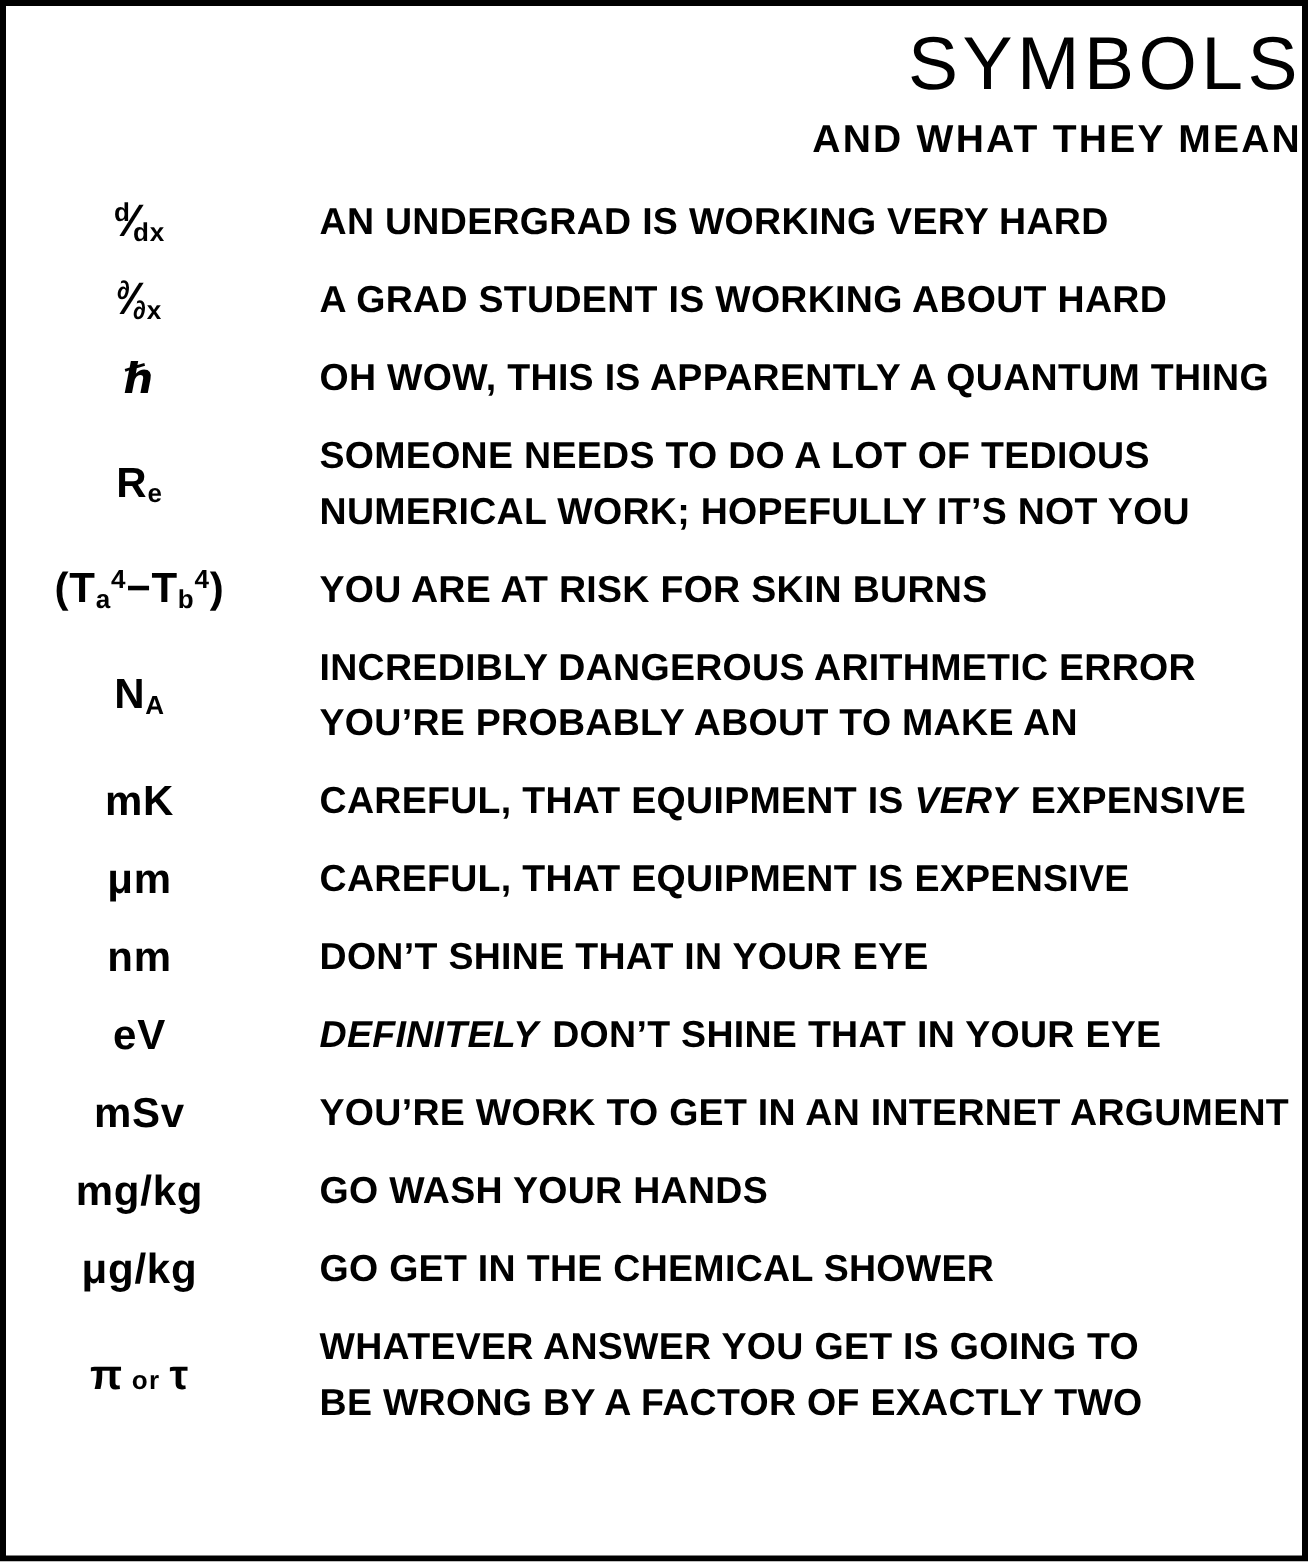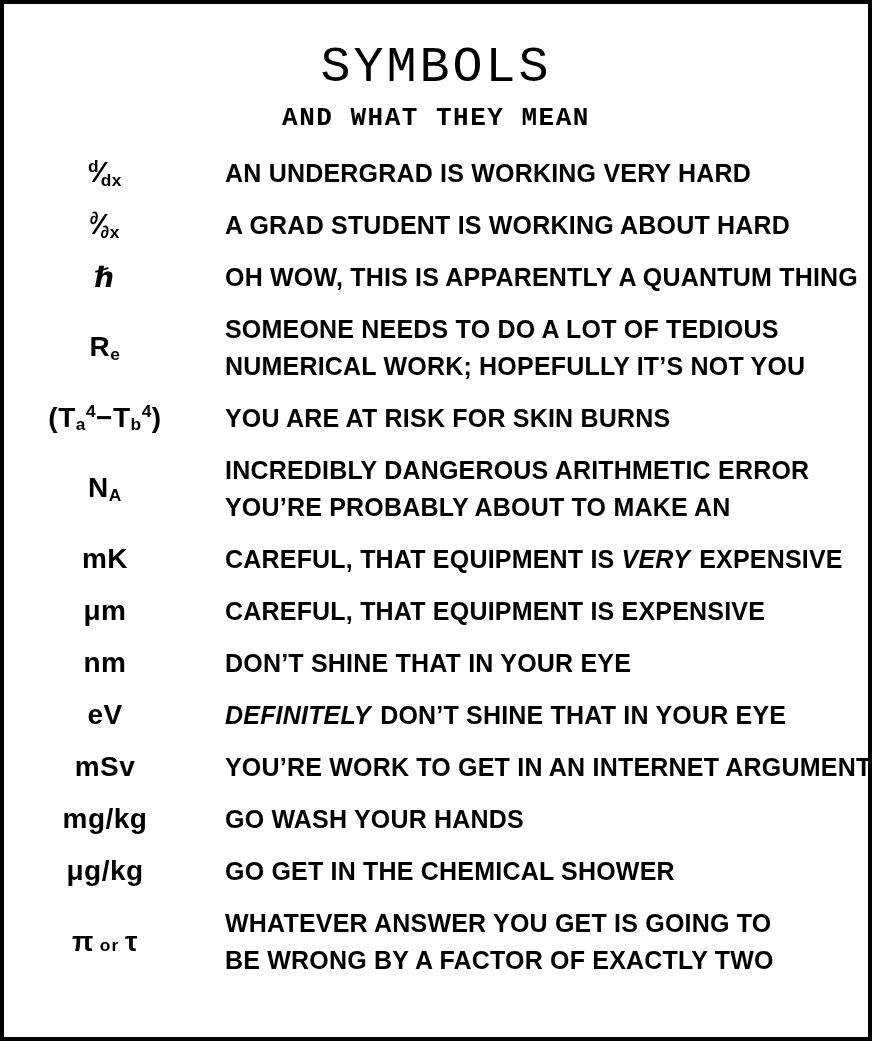--- a/index.html
+++ b/index.html
@@ -12,39 +12,38 @@
     width: 872px;
     height: 1041px;
     box-sizing: border-box;
     border: 4px solid #000000;
     background: #ffffff;
     color: #000000;
     font-family: "Liberation Sans", "DejaVu Sans", sans-serif;
     overflow: hidden;
   }
   .header {
-    text-align: center;
-    padding-top: 38px;
-    font-family: Liberation Mono, monospace;
+    text-align: right;
+    padding-top: 12px;
   }
   .title {
     font-size: 50px;
     font-weight: 400;
     letter-spacing: 3px;
     line-height: 1.05;
   }
   .subtitle {
     margin-top: 8px;
     font-size: 26px;
     font-weight: 700;
     letter-spacing: 1.5px;
   }
   .rows {
     margin-top: 22px;
-    padding: 0 16px 0 26px;
+    padding: 0 16px 0 14px;
     display: flex;
     flex-direction: column;
     gap: 15px;
   }
   .row {
     display: flex;
     align-items: center;
   }
   .symbol {
     flex: 0 0 150px;

